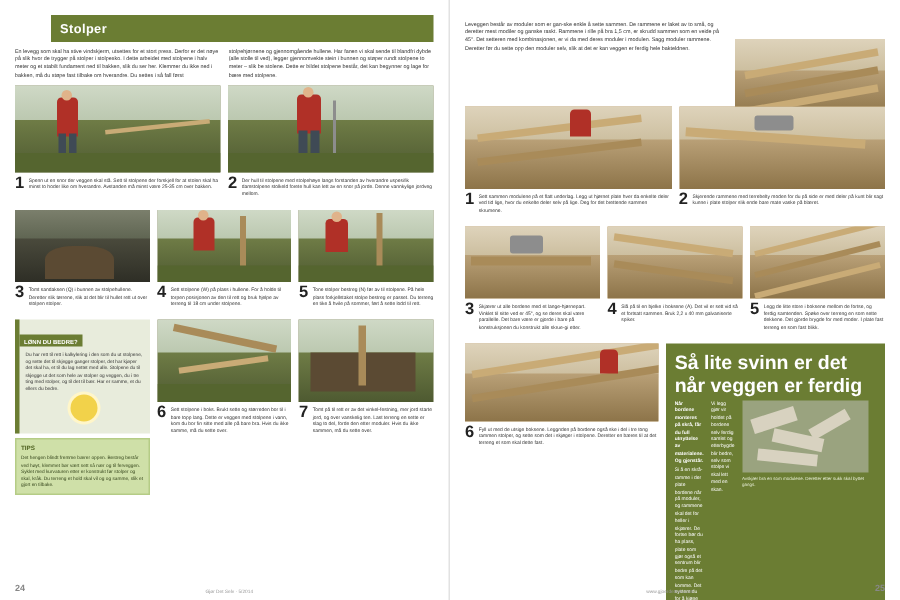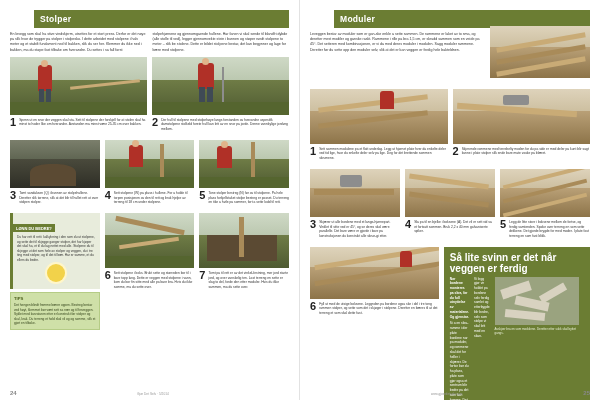--- a/index.html
+++ b/index.html
@@ -42,21 +42,21 @@
 
   .tipbox{background:#cfe0a8;border:1px solid #b5cc86;padding:3px;}
   .tipbox .t{font-size:4.2px;font-weight:bold;color:#4f6220;margin-bottom:2px;}
   .tipbox .b{font-size:3.2px;line-height:1.4;color:#33431a;}
   .lonnbox{background:#e8ecdc;border-left:3px solid #6b7d33;padding:3px 4px;}
   .lonnbox .hd{background:#6b7d33;color:#fff;font-size:4px;font-weight:bold;padding:1.5px 3px;display:inline-block;margin:-3px -4px 3px -4px;}
   .lonnbox .b{font-size:3.2px;line-height:1.4;color:#333;}
   .bulb{display:inline-block;width:18px;height:18px;border-radius:50%;background:#f2d24a;box-shadow:0 0 0 2px #fff6c9;}
 
   .promo{background:#6b7d33;color:#fff;padding:5px 6px;}
-  .promo h3{margin:0 0 3px 0;font-size:10px;font-weight:bold;}
+  .promo h3{margin:0 0 3px 0;font-size:13px;font-weight:bold;}
   .promo .body{display:flex;gap:5px;}
   .promo .col{flex:1;font-size:3.3px;line-height:1.45;}
   .promo .pic{width:84px;height:48px;background:#9aa37f;position:relative;overflow:hidden;}
   .promo .pic .b1{position:absolute;background:#d8d2c0;}
   .promo .cap{font-size:3px;color:#e7eed5;margin-top:2px;}
 
   .footer{position:absolute;bottom:4px;left:10px;right:10px;display:flex;justify-content:space-between;align-items:flex-end;font-size:3.4px;color:#777;}
   .pageno{font-size:6px;color:#888;font-weight:bold;}
   .footer .mid{font-size:3.2px;color:#999;}
 
@@ -194,21 +194,20 @@
 
     <div class="footer">
       <div class="pageno">24</div>
       <div class="mid">Gjør Det Selv · 5/2014</div>
       <div></div>
     </div>
   </div>
 
   <div class="page">
 
-    <div class="section-head green2">Moduler</div>
 
     <div class="intro single" style="width:62%">Leveggen består av moduler som er gan-ske enkle å sette sammen. De rammene er laket av to små, og deretter mest modiler og ganske raskt. Rammene i rille på bra 1,5 cm, er skrudd sammen som en veide på 45°. Det setteren med kombinasjonen, er vi da med deres moduler i modulen. Sagg moduler rammene. Deretter før du sette opp den moduler selv, slik at det er kan veggen er ferdig hele bakteldnen.</div>
 
     <div style="position:absolute;right:10px;top:26px;width:100px;height:52px;" class="photo wood">
       <div class="sky"></div>
         <div class="ground"></div>
       <div class="plank" style="left:6px;top:14px;width:90px;height:5px;transform:rotate(-10deg)"></div>
       <div class="plank d" style="left:6px;top:26px;width:90px;height:5px;transform:rotate(-10deg)"></div>
       <div class="plank" style="left:6px;top:38px;width:90px;height:5px;transform:rotate(-10deg)"></div>
     </div>

